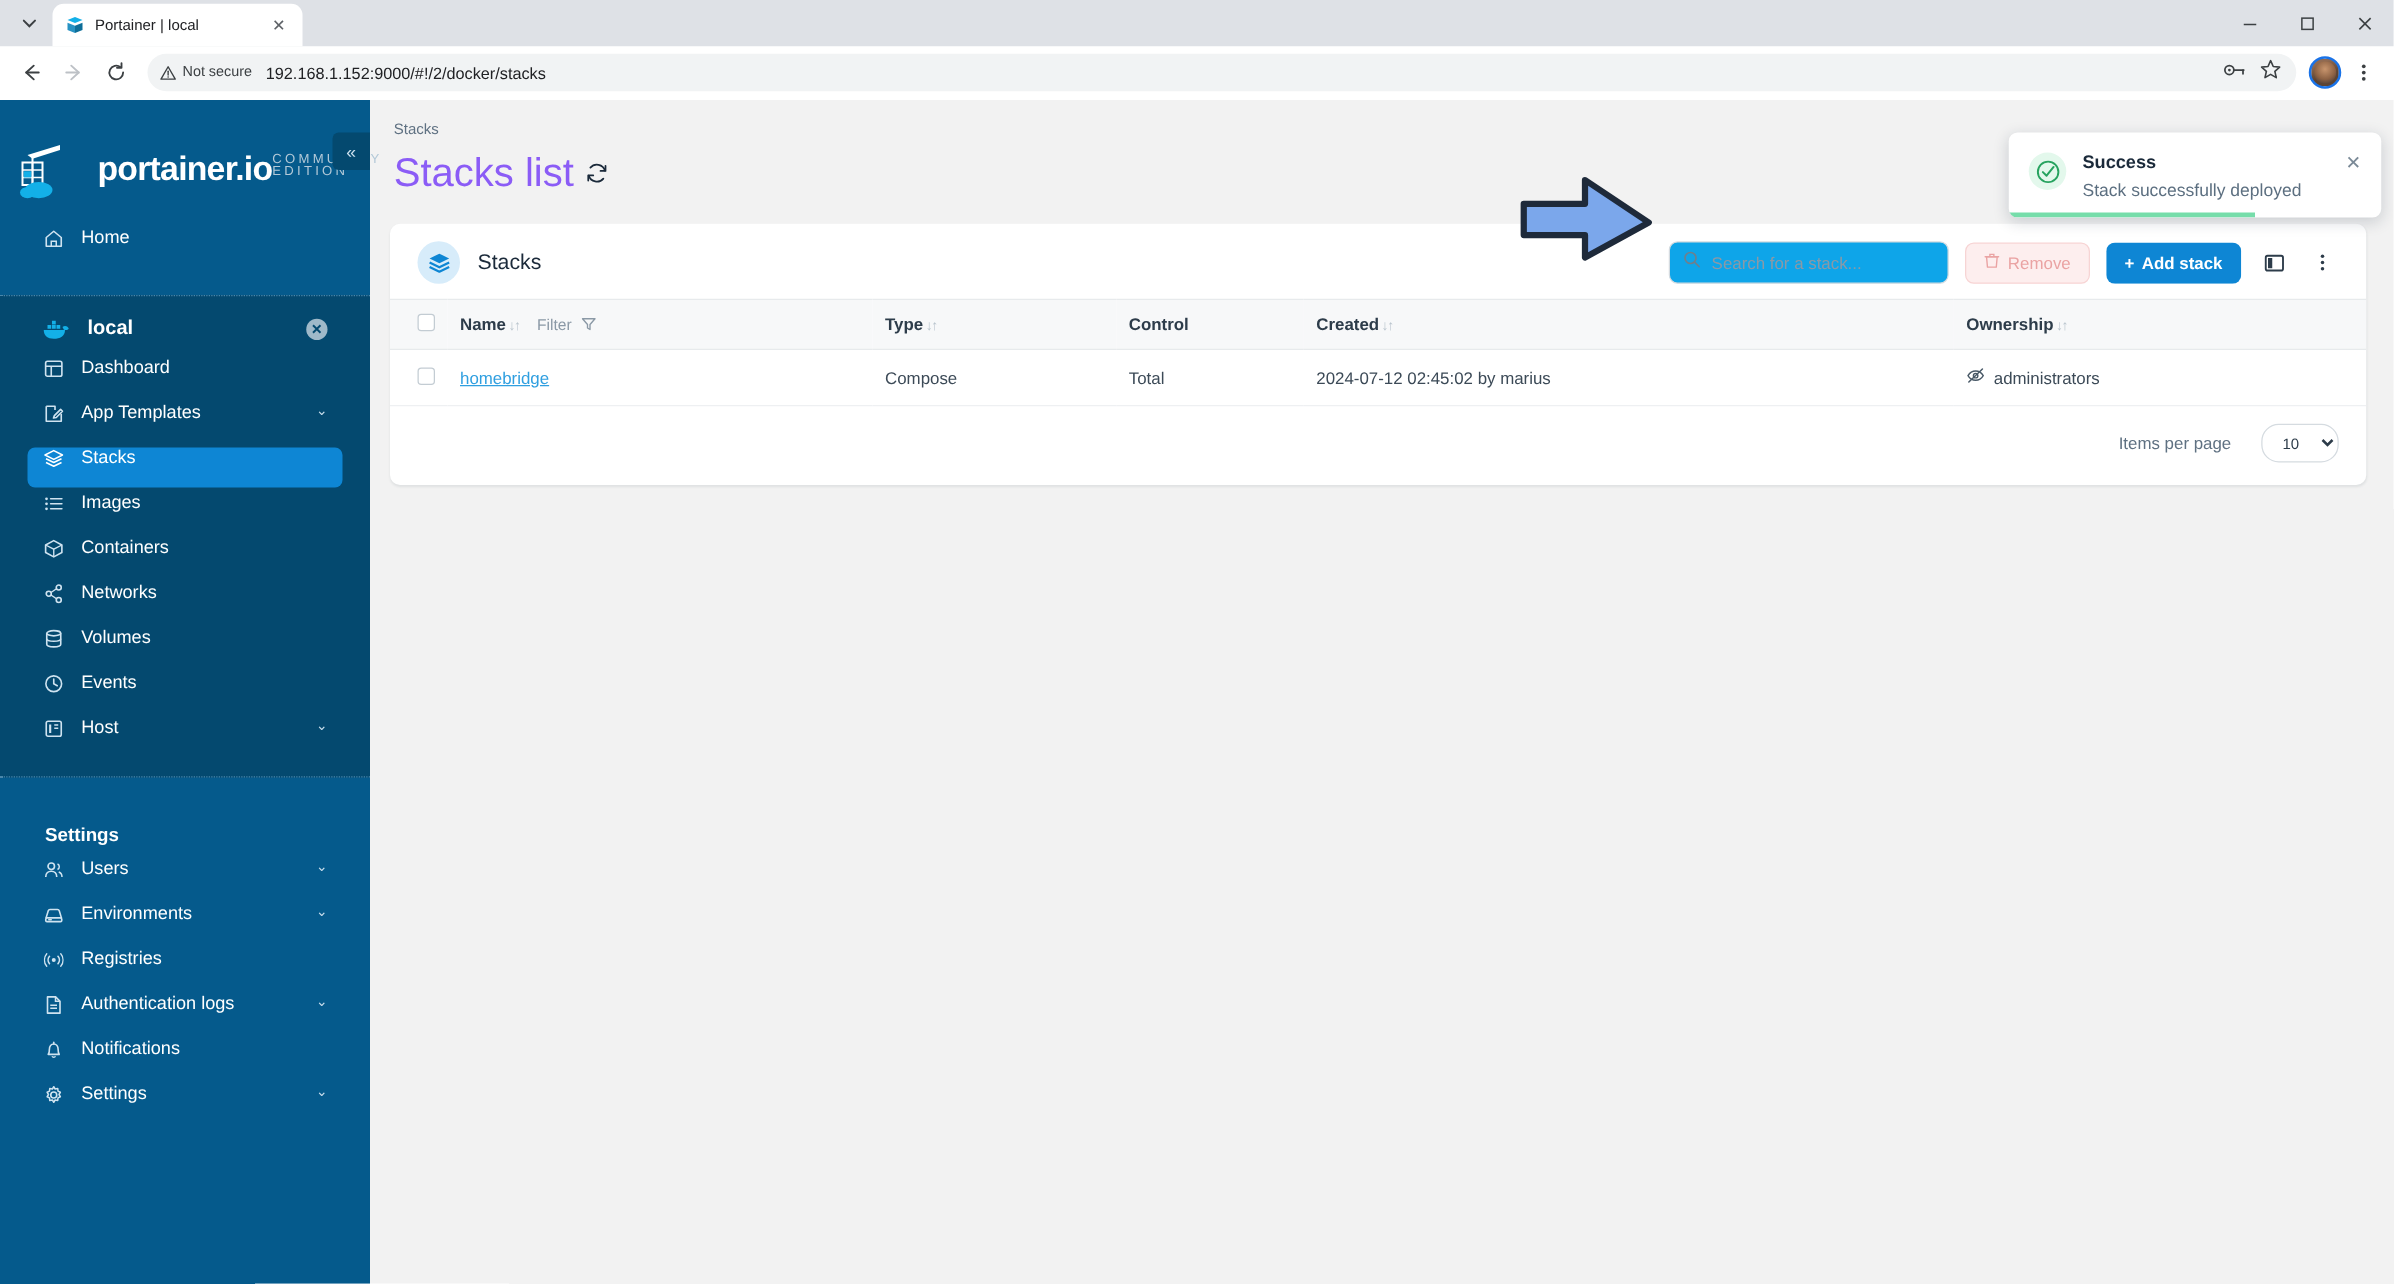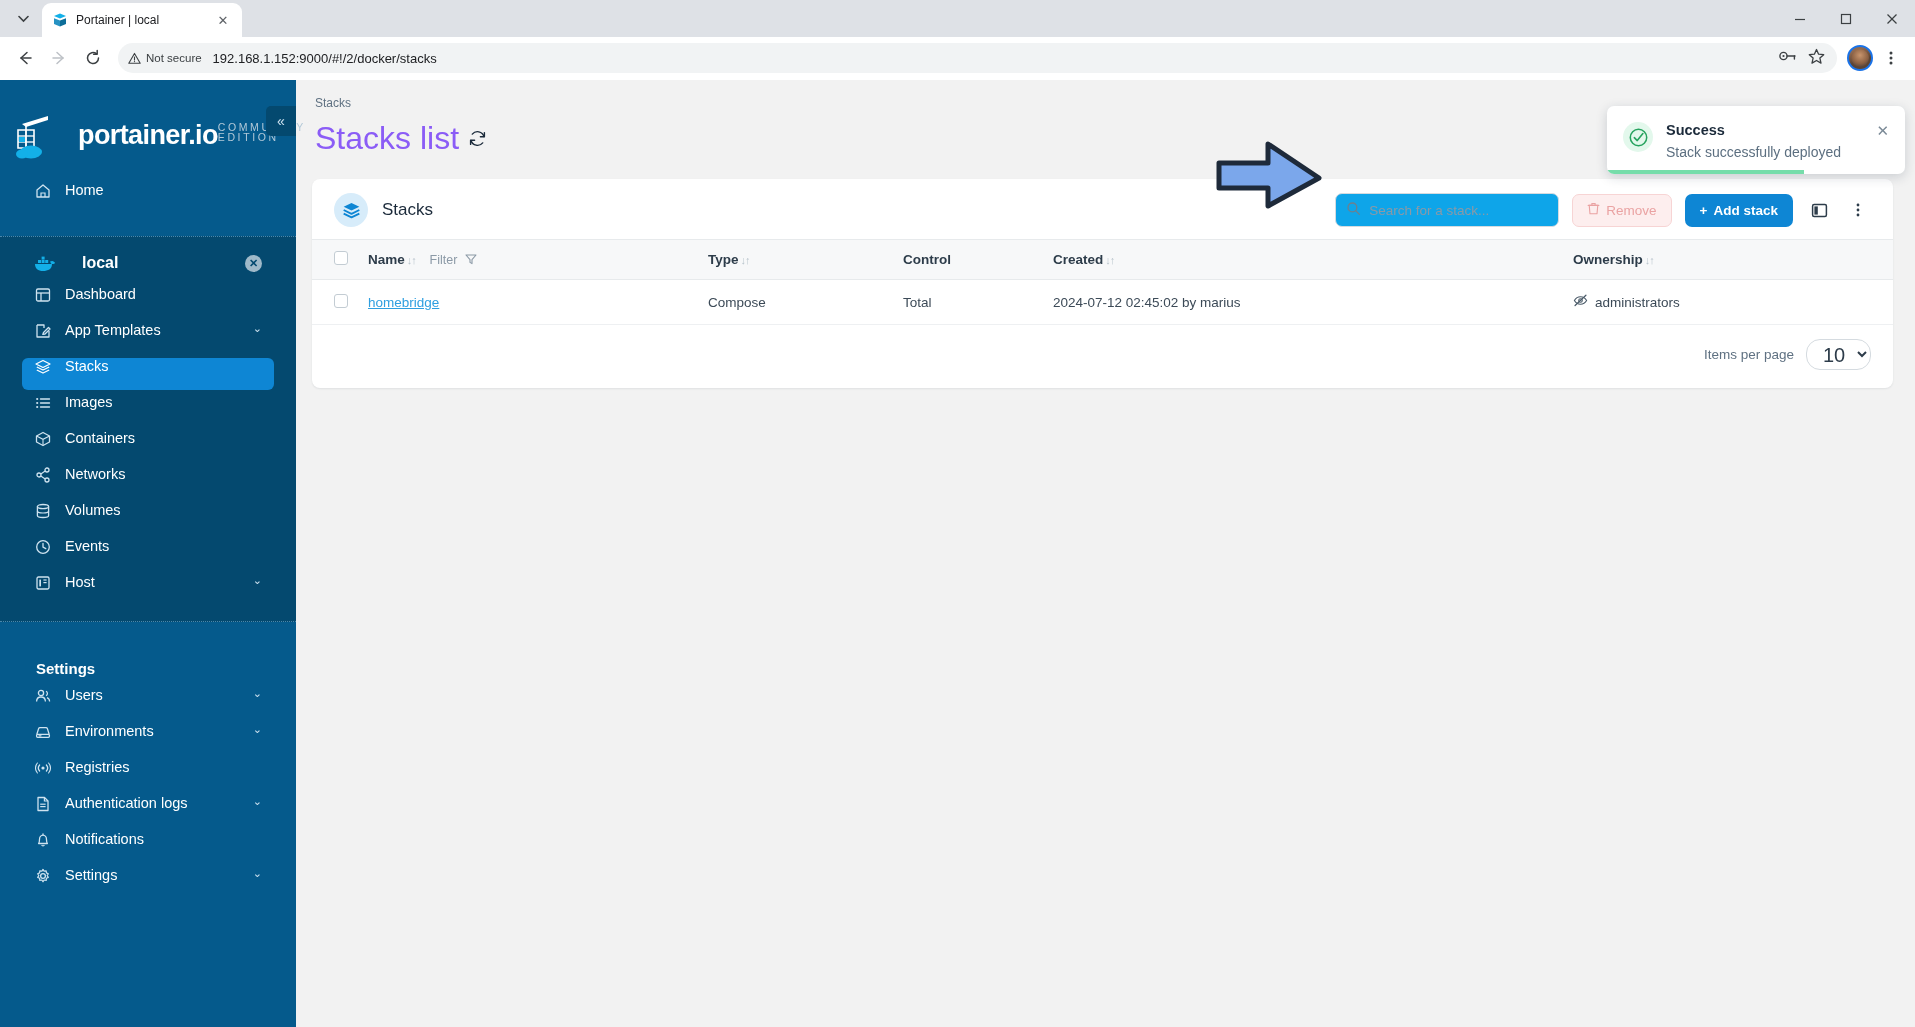--- a/index.html
+++ b/index.html
@@ -174,21 +174,21 @@
 
   .env-group {
     margin: 22px 0 0 0;
     background: #04496f;
     border-top: 1px dotted #4a87ab;
     border-bottom: 1px dotted #4a87ab;
     padding: 9px 0 11px 0;
   }
   .env-header {
     display: flex; align-items: center;
-    gap: 26px;
+    gap: 14px;
     height: 34px;
     margin: 0 22px;
     padding: 0 12px;
     font-size: 16px; font-weight: 600;
   }
   .env-header .docker-icon { width: 22px; flex: 0 0 22px; display:flex; }
   .env-close {
     margin-left: auto;
     width: 17px; height: 17px;
     border-radius: 50%;
@@ -310,29 +310,29 @@
     display: inline-block;
   }
   .sort-arrows { color: #b9c4cd; font-size: 11px; margin-left: 2px; letter-spacing: -1px; }
   .filter-label { color: #8b99a6; font-weight: 400; font-size: 12.5px; margin-left: 10px; }
   .cell-link { color: #2f9fe0; }
   .ownership-cell { display: flex; align-items: center; gap: 7px; }
 
   .table-foot {
     display: flex; align-items: center; justify-content: flex-end;
     padding: 14px 22px 18px 22px;
-    gap: 12px;
+    gap: 24px;
   }
   .foot-label { font-size: 13.5px; color: #5f7182; }
   .per-page-select {
     height: 31px;
     border: 1px solid #d5dbe0;
     border-radius: 14px;
     padding: 0 8px 0 12px;
-    font-size: 20px;
+    font-size: 12px;
     color: #2d3c4a;
     background: #ffffff;
     font-family: "Liberation Sans", sans-serif;
     min-width: 62px;
   }
 
   
   .toast {
     position: absolute;
     right: 10px; top: 26px;

